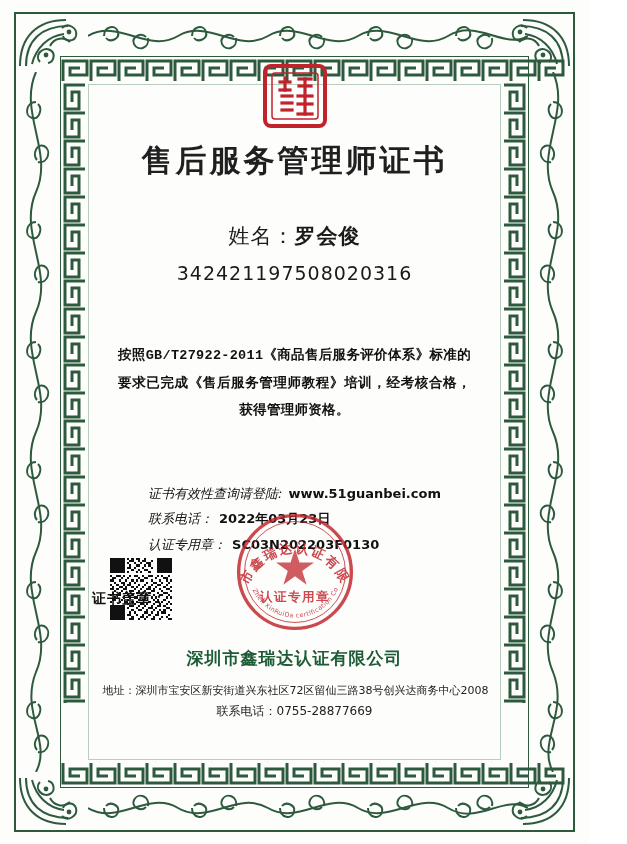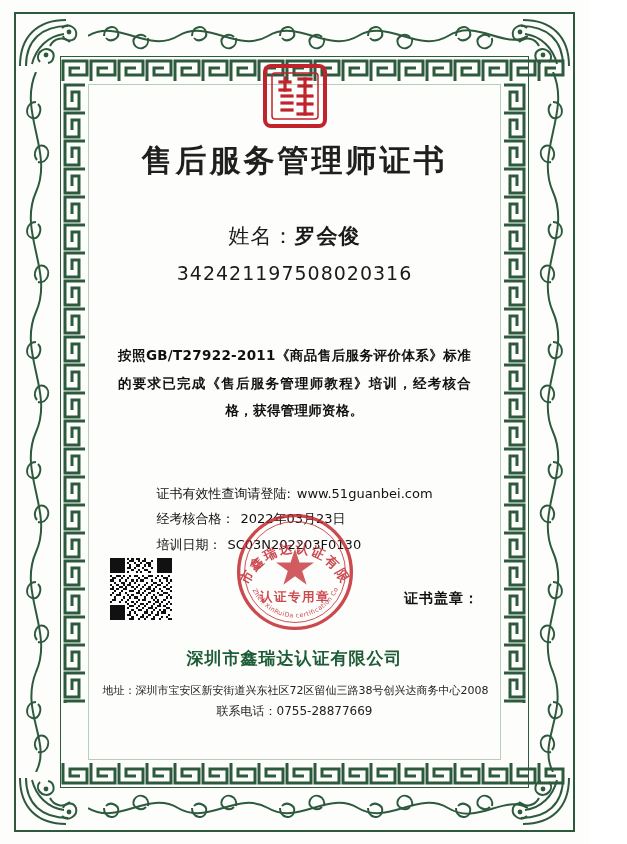--- a/index.html
+++ b/index.html
@@ -126,50 +126,51 @@
 
   .body-text {
     margin: 58px 26px 0 26px;
     font-size: 13.5px;
     font-weight: bold;
     line-height: 2.05;
     color: #111;
     text-align: justify;
     text-align-last: center;
     letter-spacing: 0.3px;
+    font-family: Liberation Mono, monospace;
   }
 
   .details {
     margin-top: 56px;
     display: inline-block;
     text-align: left;
     font-size: 13px;
     color: #111;
     line-height: 1.95;
   }
   .details .row { white-space: nowrap; }
-  .details .lbl { display: inline-block; }
-  .details .val { display: inline-block; margin-left: 6px; }
+  .details .lbl { display: inline-block; font-style: italic; }
+  .details .val { display: inline-block; margin-left: 6px; font-weight: bold; }
 
   
   .qr {
     position: absolute;
     left: 18px;
     bottom: 138px;
     width: 62px;
     height: 62px;
   }
 
   
   .stamp-row {
     position: absolute;
     left: 0;
     right: 18px;
     bottom: 150px;
-    text-align: right;
+    text-align: left;
   }
   .stamp-label {
     font-size: 14px;
     font-weight: bold;
     color: #111;
     letter-spacing: 1px;
   }
 
   .red-stamp {
     position: absolute;
@@ -392,24 +393,24 @@
 
     <div class="id-line">342421197508020316</div>
 
     <div class="body-text">按照GB/T27922-2011《商品售后服务评价体系》标准的要求已完成《售后服务管理师教程》培训，经考核合格，获得管理师资格。</div>
 
     <div class="details">
       <div class="row">
         <span class="lbl">证书有效性查询请登陆:</span><span class="val">www.51guanbei.com</span>
       </div>
       <div class="row">
-        <span class="lbl">经考核合格：</span><span class="val">2022年03月23日</span>
+        <span class="lbl">联系电话：</span><span class="val">2022年03月23日</span>
       </div>
       <div class="row">
-        <span class="lbl">培训日期：</span><span class="val">SC03N202203F0130</span>
+        <span class="lbl">认证专用章：</span><span class="val">SC03N202203F0130</span>
       </div>
     </div>
 
     
     <svg class="qr" viewBox="0 0 29 29" shape-rendering="crispEdges">
       <rect width="29" height="29" fill="#ffffff"></rect>
       <g fill="#111">
         <path d="M0,0h7v7h-7z M1,1h5v5h-5z M2,2h3v3h-3z"></path>
         <path d="M22,0h7v7h-7z M23,1h5v5h-5z M24,2h3v3h-3z"></path>
         <path d="M0,22h7v7h-7z M1,23h5v5h-5z M2,24h3v3h-3z"></path>

